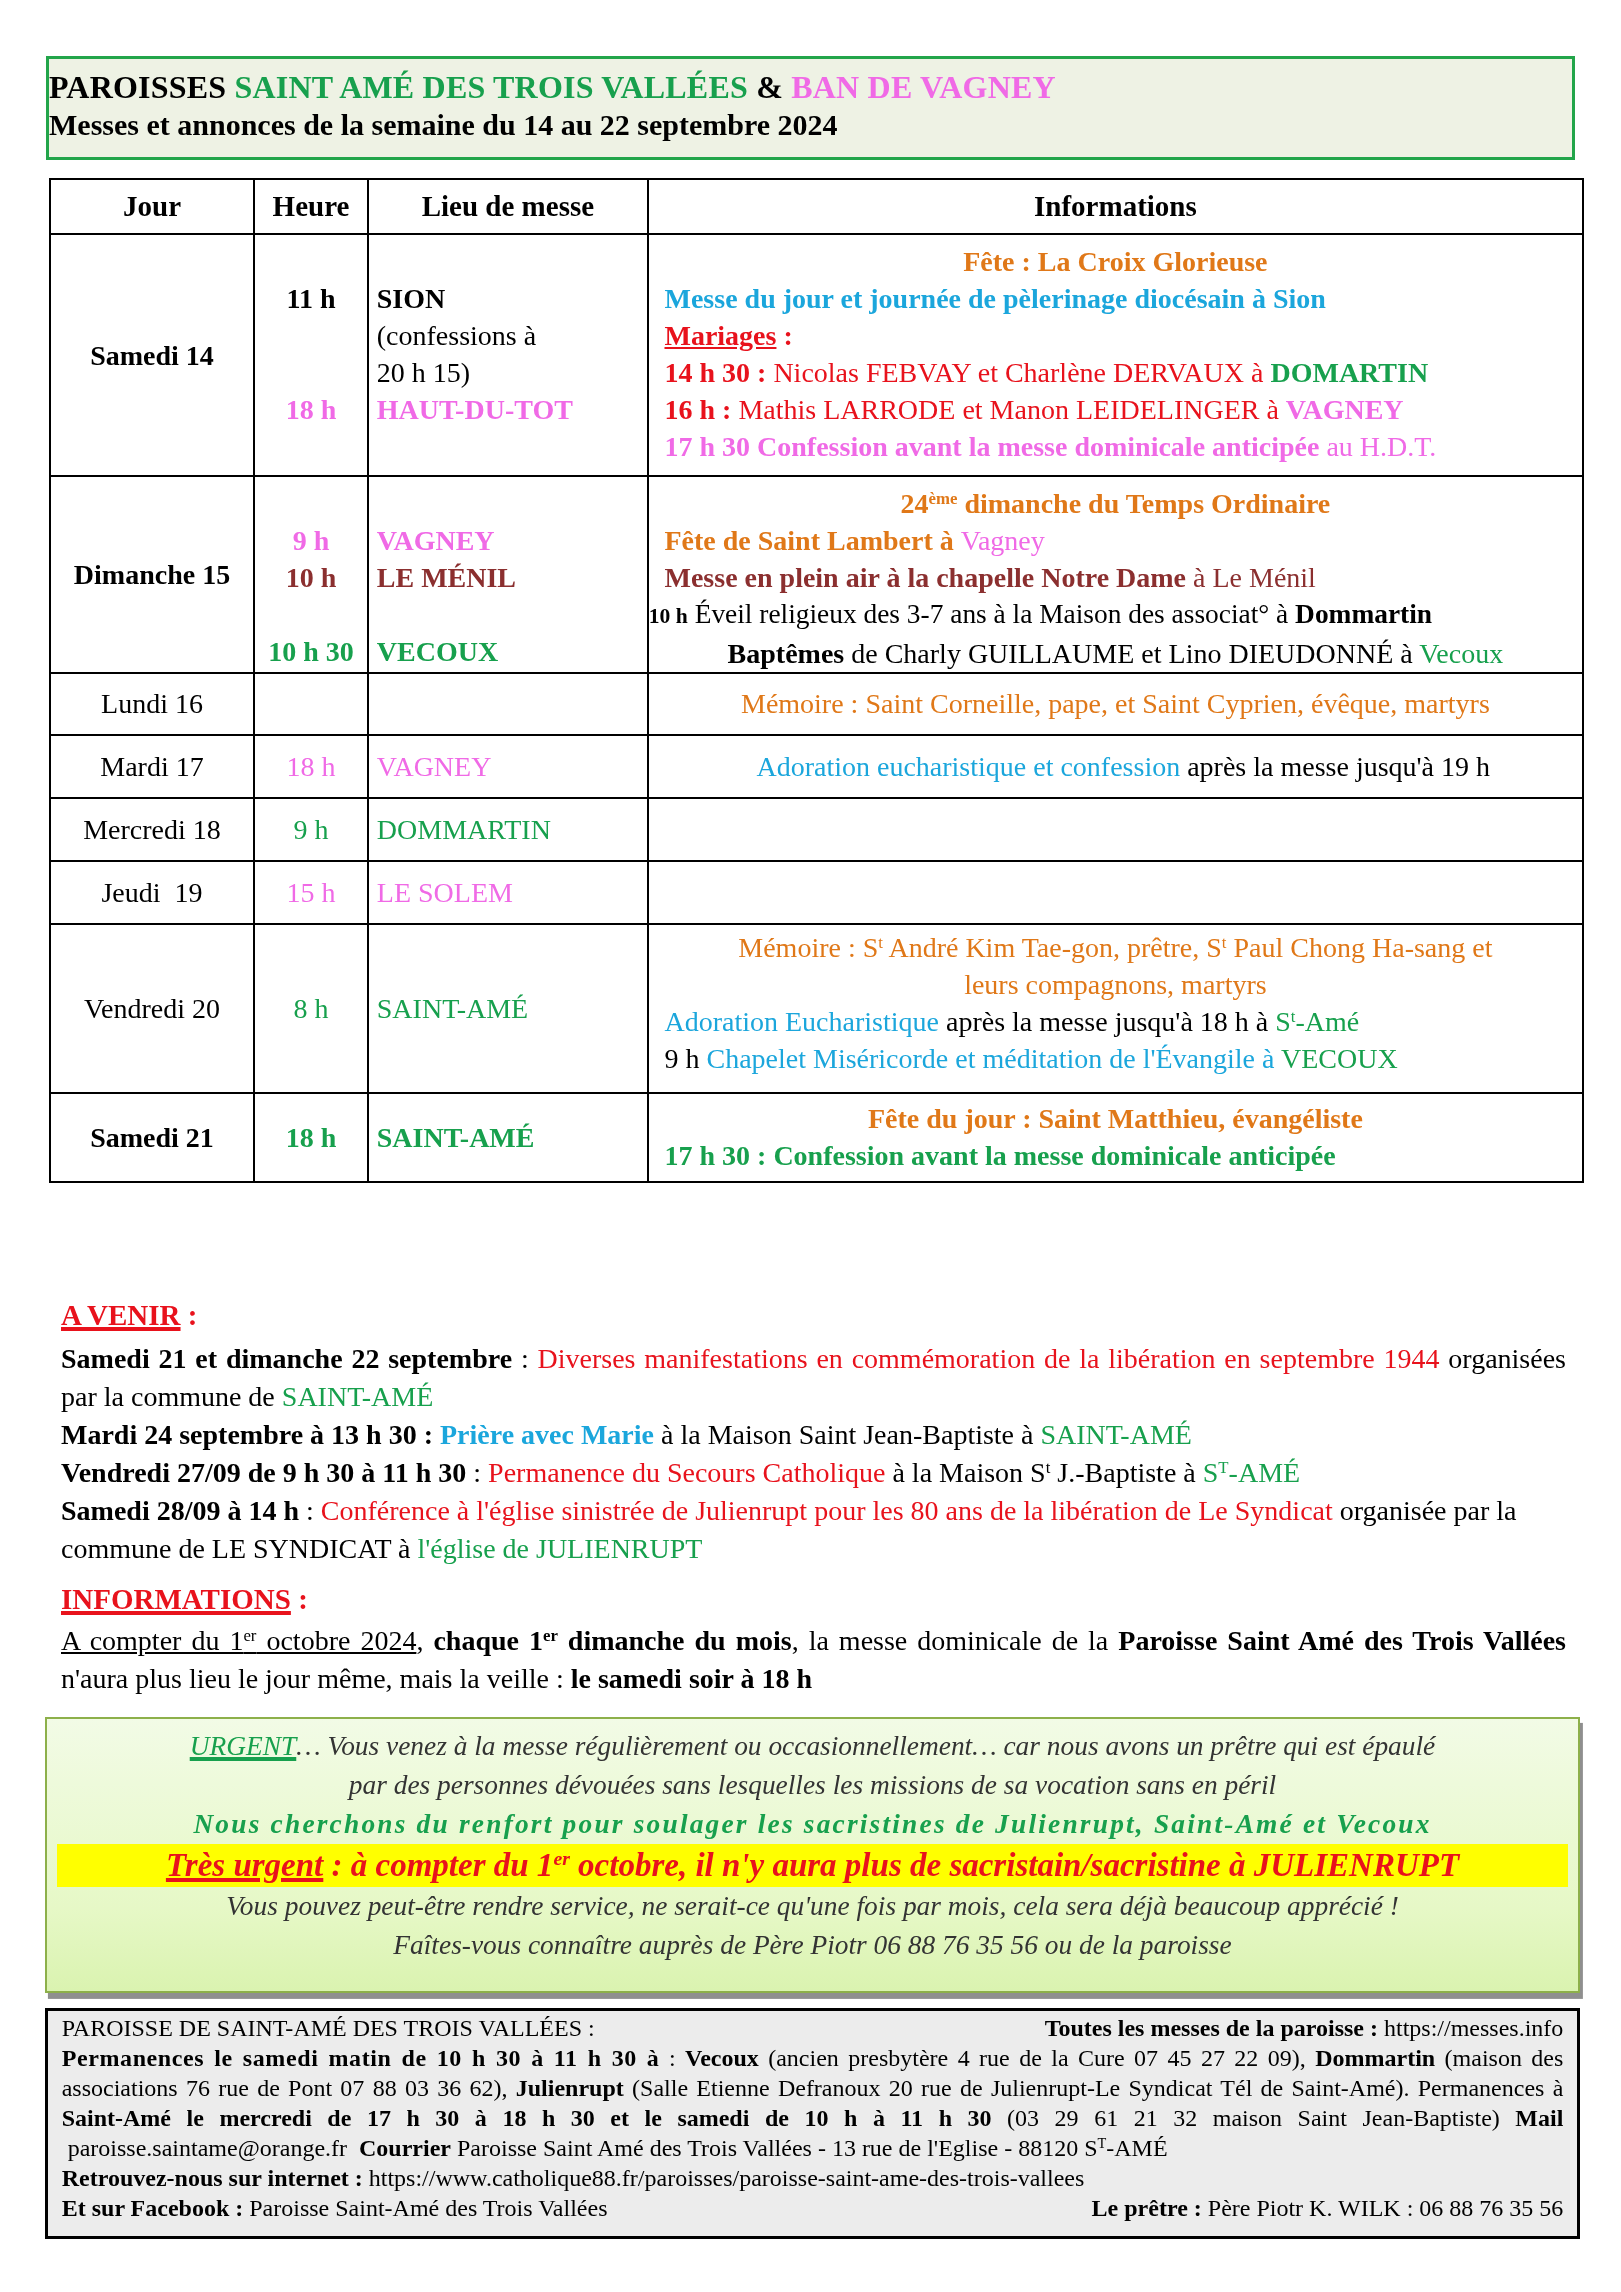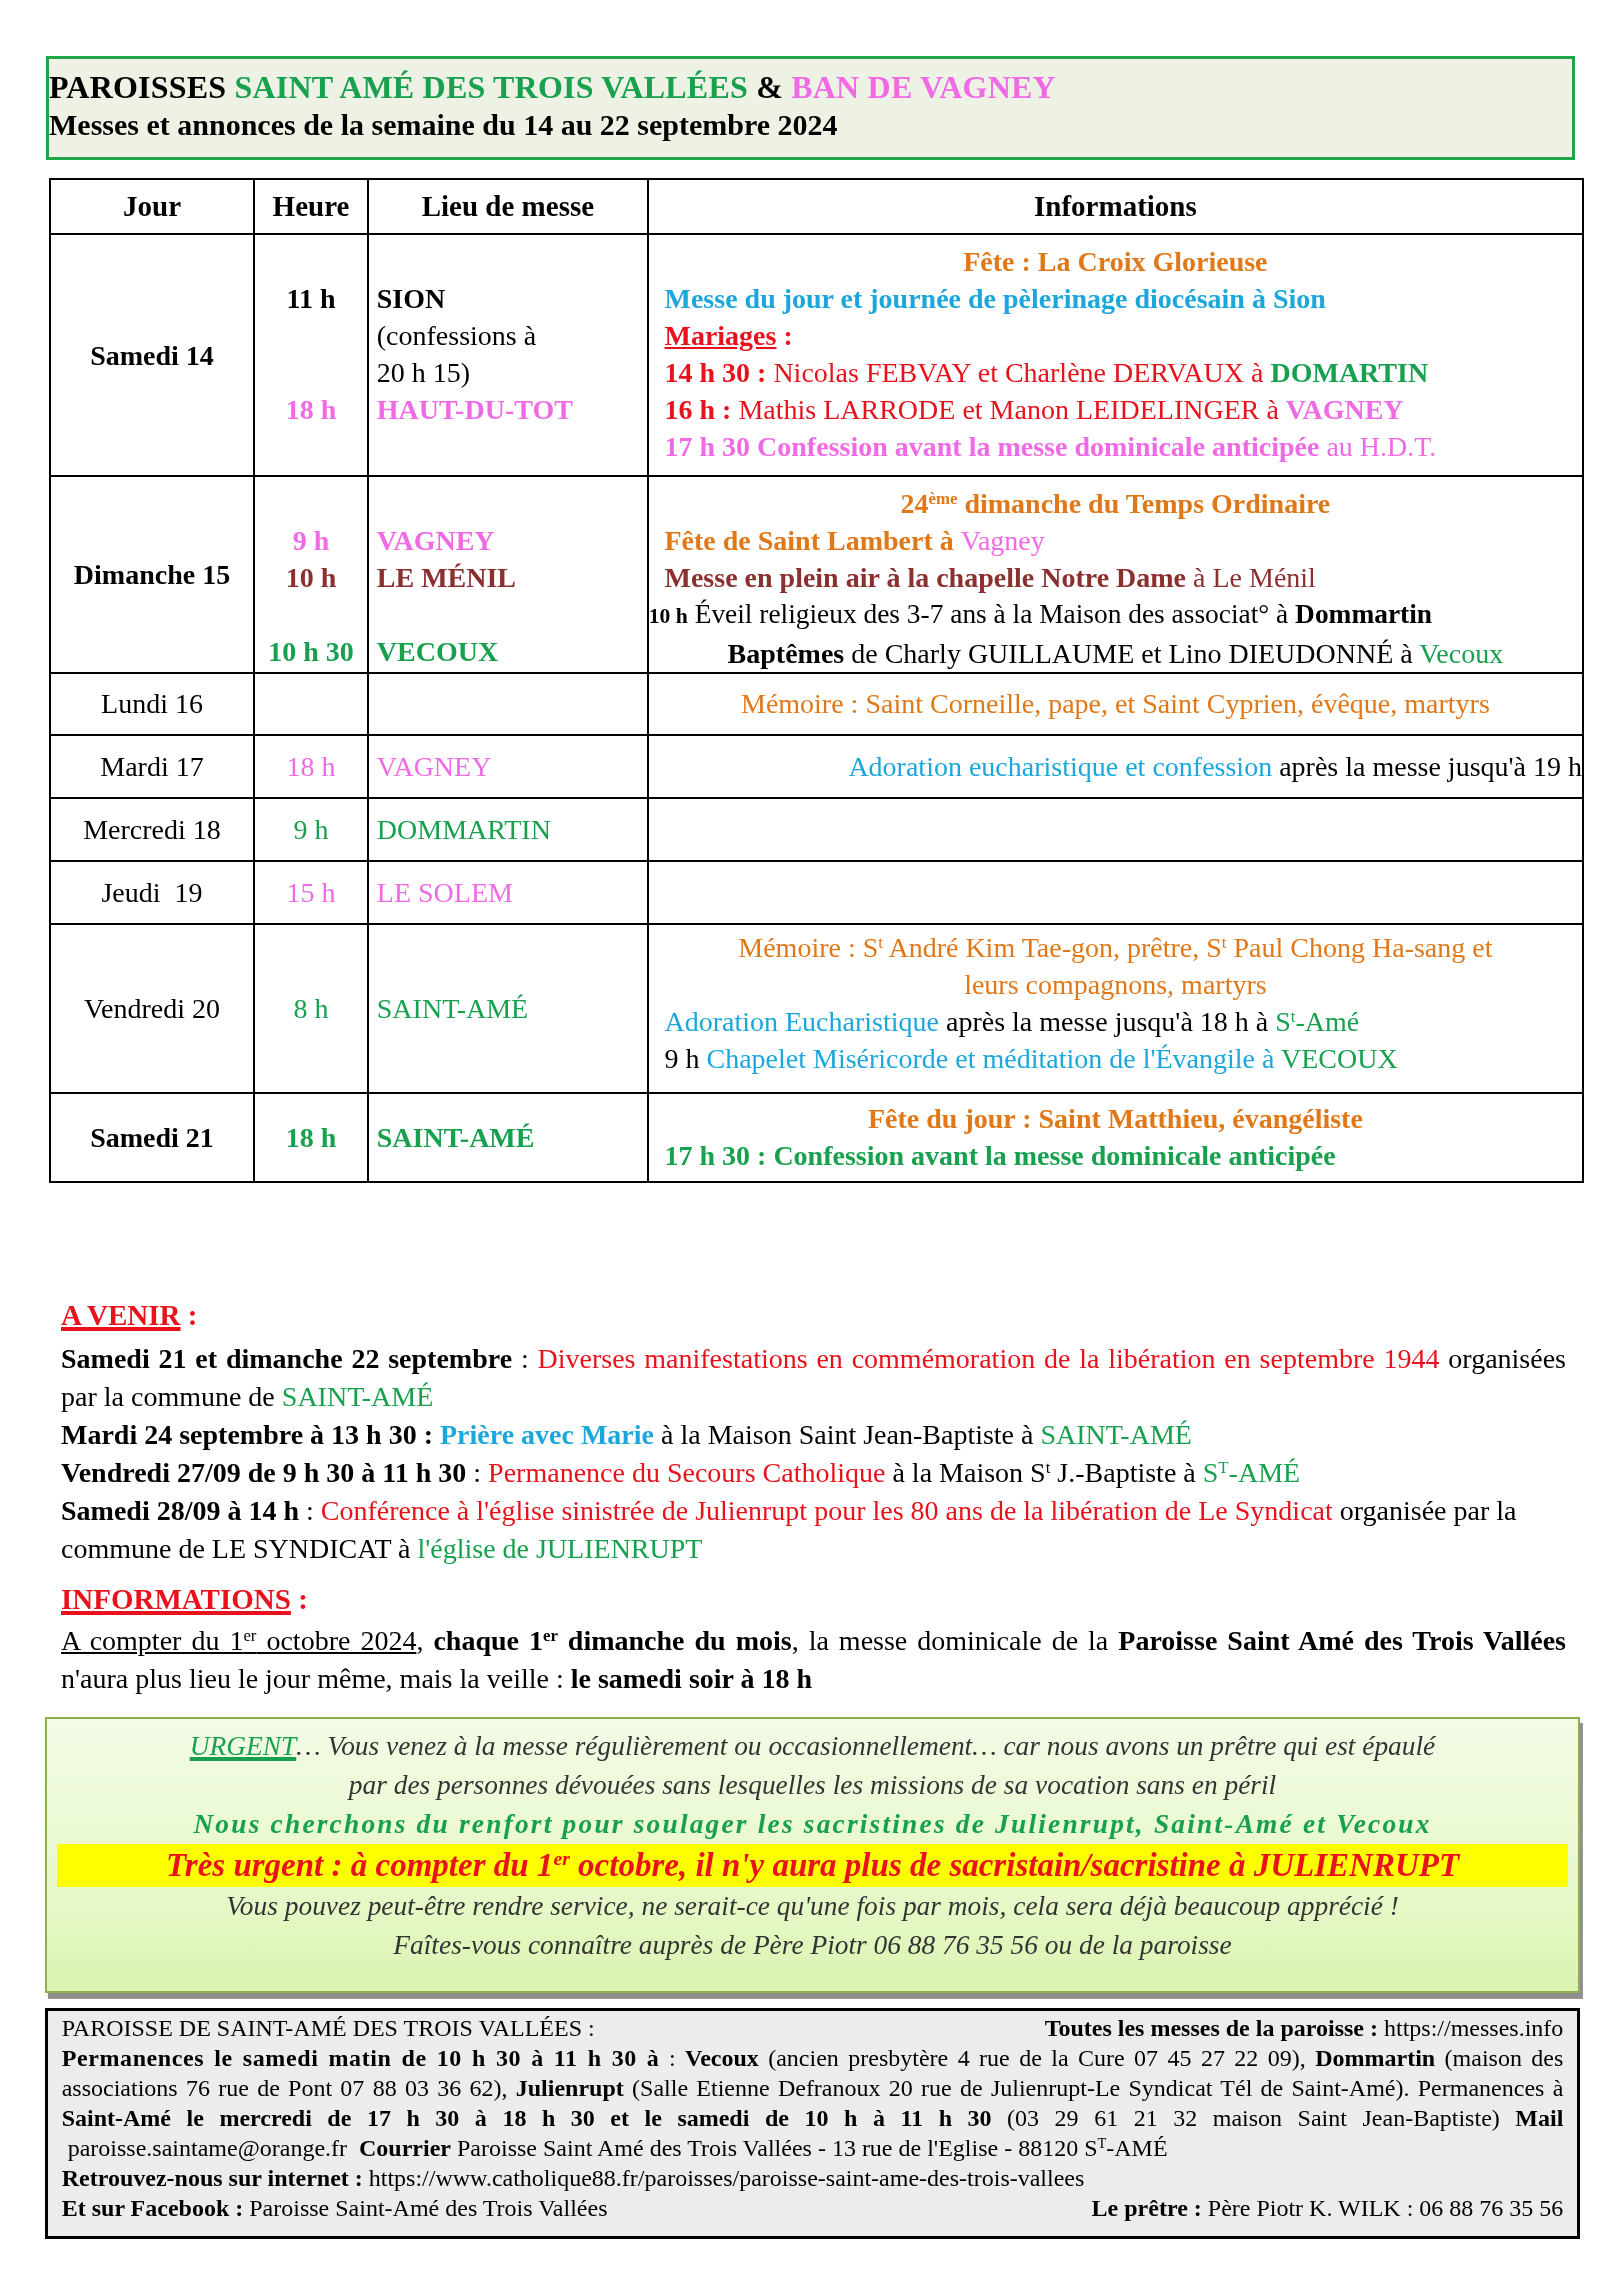--- a/index.html
+++ b/index.html
@@ -52,21 +52,21 @@
     box-shadow: 2.9px 5.9px 0 #8f8f8f;
     text-align: center; font-style: italic; font-size: 27.4px; line-height: 39px;
   }
   .urgent-box .l1 { margin-top: 7.8px; color: #333; }
   .urgent-box .urgent-label { color: #17a04d; text-decoration: underline; text-decoration-thickness: 3.9px; }
   .urgent-box .l3 { color: #17a04d; font-weight: bold; letter-spacing: 2.2px; }
   .urgent-box .l4 {
     display: block; margin: 0 9.8px; background: #ffff00; color: #e8121c;
     font-weight: bold; font-size: 33px; line-height: 43px;
   }
-  .urgent-box .l4 .tu { text-decoration-thickness: 3.9px; margin-top: 44px; }
+  .urgent-box .l4 .tu { text-decoration: underline; text-decoration-thickness: 3.9px; margin-top: 44px; }
   .urgent-box .l5 { color: #333; }
 
   .footer-box {
     position: absolute; left: 45px; top: 2008px; width: 1535px; height: 231px;
     border: 3.9px solid #000; box-sizing: border-box; background: #ececec;
     font-size: 24px; line-height: 30px; padding: 2px 13.7px 0 13.7px;
   }
   .footer-row { display: flex; justify-content: space-between; }
 </style>
 </head>
@@ -145,21 +145,21 @@
       <td class="col-jour">Lundi 16</td>
       <td class="col-heure"></td>
       <td class="col-lieu"></td>
       <td class="col-info orange">Mémoire : Saint Corneille, pape, et Saint Cyprien, évêque, martyrs</td>
     </tr>
 
     <tr style="height:63px">
       <td class="col-jour">Mardi 17</td>
       <td class="col-heure pink">18 h</td>
       <td class="col-lieu pink">VAGNEY</td>
-      <td class="col-info" style="text-align:right;padding-left:15.7px"><span class="blue">Adoration eucharistique et confession</span><span> après la messe jusqu'à 19 h</span></td>
+      <td class="col-info" style="text-align:center;padding-left:15.7px"><span class="blue">Adoration eucharistique et confession</span><span> après la messe jusqu'à 19 h</span></td>
     </tr>
 
     <tr style="height:63px">
       <td class="col-jour">Mercredi 18</td>
       <td class="col-heure green">9 h</td>
       <td class="col-lieu green">DOMMARTIN</td>
       <td class="col-info"></td>
     </tr>
 
     <tr style="height:63px">

